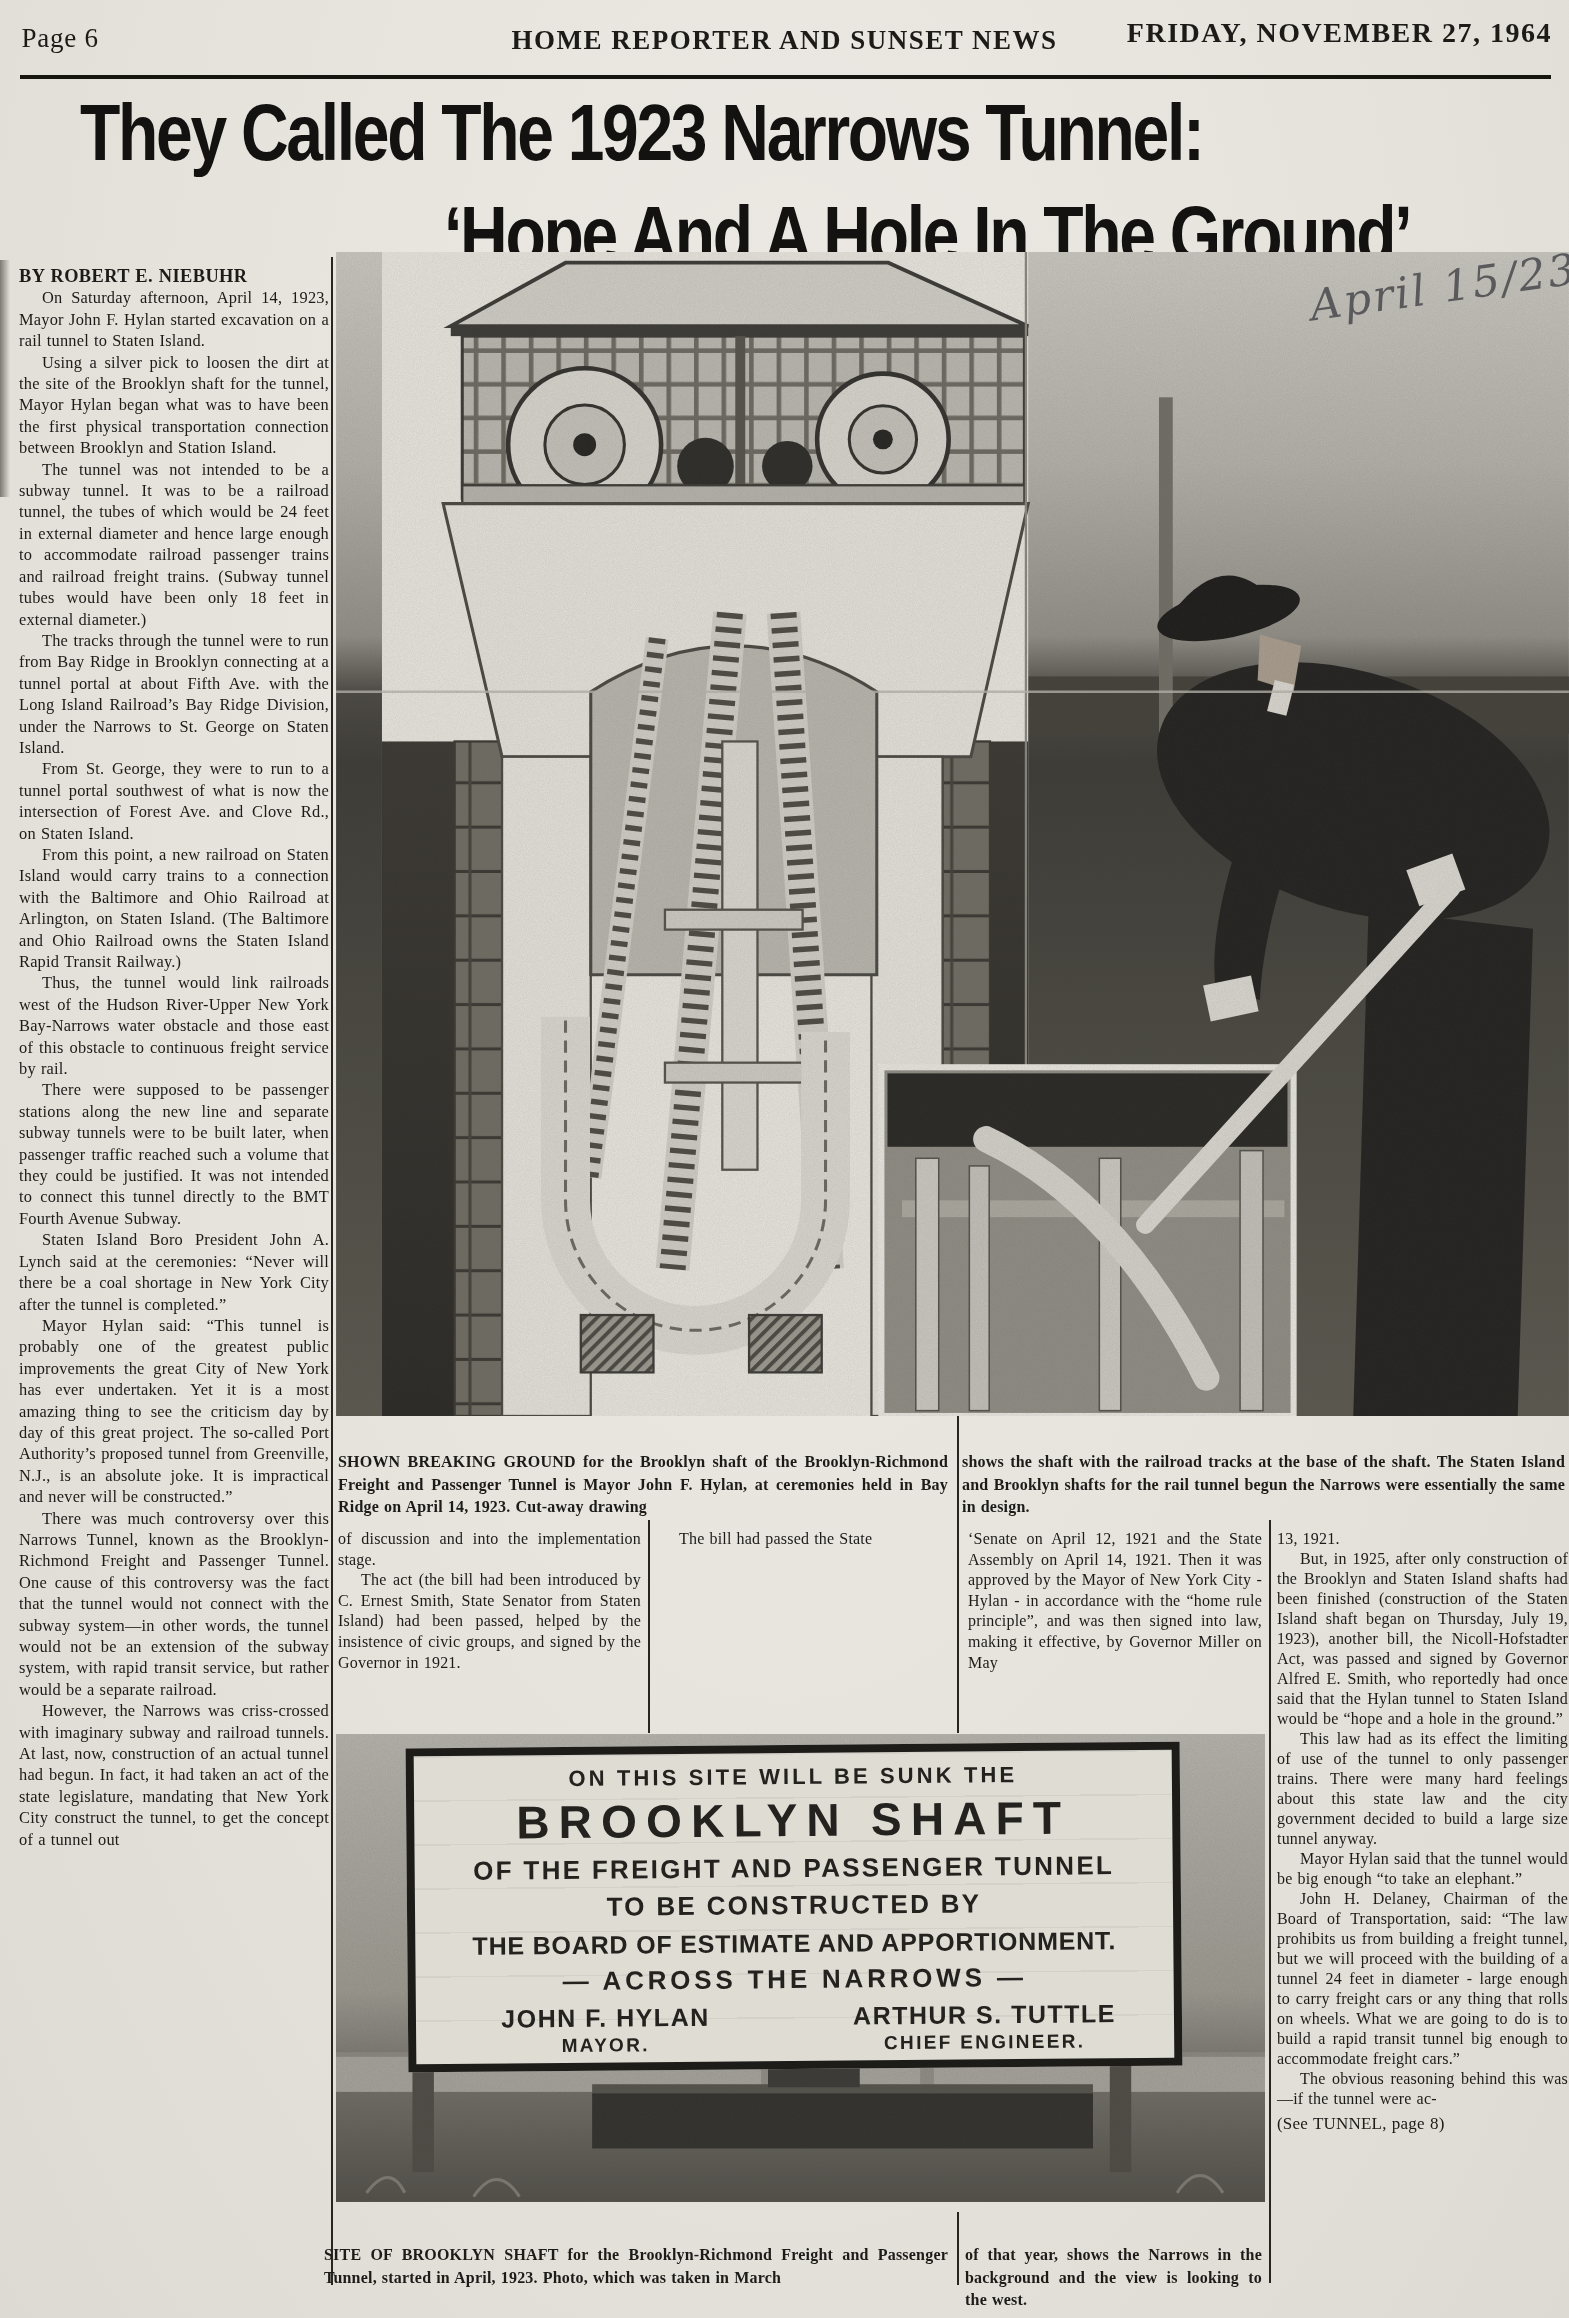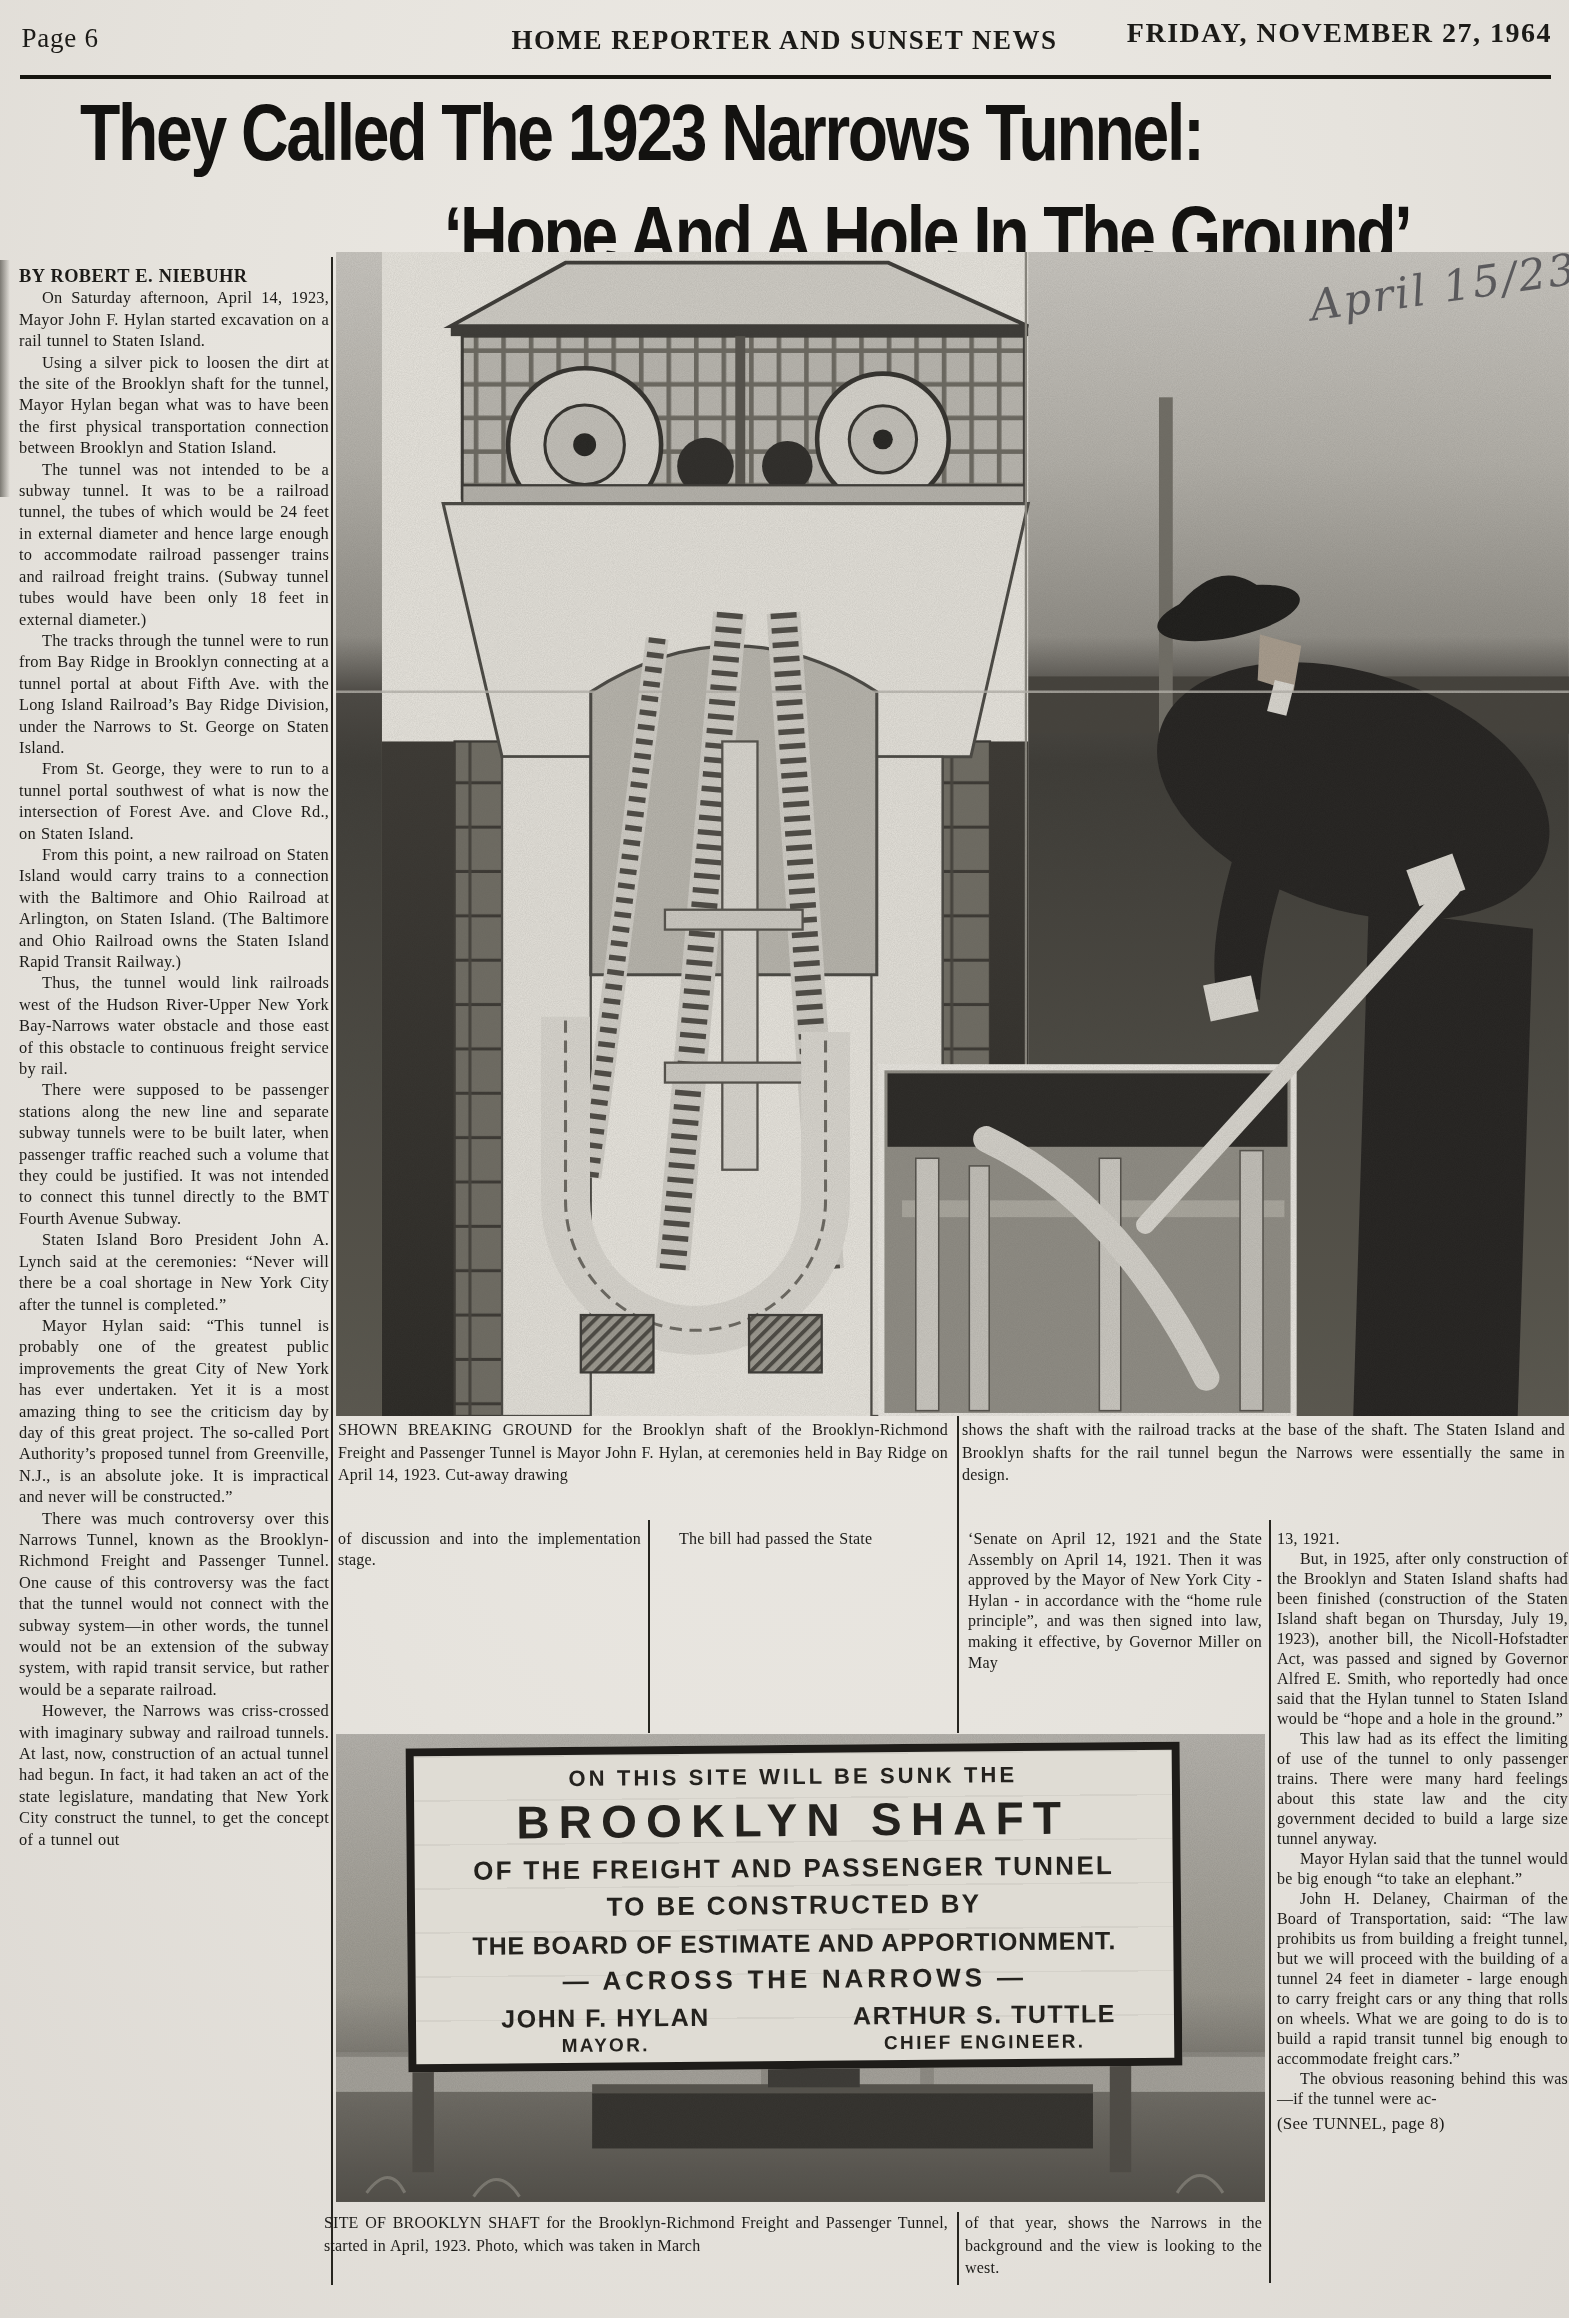--- a/index.html
+++ b/index.html
@@ -25,21 +25,21 @@
   .cont p:first-child{text-indent:0;}
   .byline{font-weight:700;font-size:18.4px;letter-spacing:0.4px;margin-bottom:6.1px;text-indent:0 !important;}
   #leftcol{top:255px;left:19px;width:310px;}
   .midcol{font-size:16px;line-height:20.6px;}
   #midcol1{top:1518px;left:338px;width:303px;}
   #midcol2{top:1518px;left:656px;width:295px;}
   #midcol3{top:1518px;left:968px;width:294px;}
   #rightcol{top:1518px;left:1277px;width:291px;line-height:20px;}
   .seeref{text-align:center;text-indent:0 !important;margin-top:4.6px !important;font-size:17px;}
   
-  .caption{font-weight:400;font-size:16px;line-height:22.6px;text-align:justify;letter-spacing:0.2px;word-spacing:0.8px;}
+  .caption{font-weight:700;font-size:16px;line-height:22.6px;text-align:justify;letter-spacing:0.2px;word-spacing:0.8px;margin-top:32px;}
   #cap1l{top:1419px;left:338px;width:610px;}
   #cap1r{top:1419px;left:962px;width:603px;}
   #cap2l{top:2212px;left:324px;width:624px;}
   #cap2r{top:2212px;left:965px;width:297px;}
   
   .vrule{width:2.3px;background:#26251f;}
   #r1{left:331px;top:257px;height:2028px;}
   #r2{left:648px;top:1520px;height:213px;}
   #r3{left:957px;top:1416px;height:317px;}
   #r4{left:1269px;top:1520px;height:763px;}
@@ -230,20 +230,21 @@
     </svg>
   </div>
 
   <div class="abs handwrote">April 15/23</div>
 
   <div id="cap1l" class="abs caption">SHOWN BREAKING GROUND for the Brooklyn shaft of the Brooklyn-Richmond Freight and Passenger Tunnel is Mayor John F. Hylan, at ceremonies held in Bay Ridge on April 14, 1923. Cut-away drawing</div>
   <div id="cap1r" class="abs caption">shows the shaft with the railroad tracks at the base of the shaft. The Staten Island and Brooklyn shafts for the rail tunnel begun the Narrows were essentially the same in design.</div>
 
   <div id="midcol1" class="abs body-col midcol cont">
       <p>of discussion and into the implementation stage.</p>
+      <p>The act (the bill had been introduced by C. Ernest Smith, State Senator from Staten Island) had been passed, helped by the insistence of civic groups, and signed by the Governor in 1921.</p>
     </div>
   <div id="midcol2" class="abs body-col midcol">
       <p>The bill had passed the State</p>
     </div>
   <div id="midcol3" class="abs body-col midcol cont">
       <p>‘Senate on April 12, 1921 and the State Assembly on April 14, 1921. Then it was approved by the Mayor of New York City - Hylan - in accordance with the “home rule principle”, and was then signed into law, making it effective, by Governor Miller on May</p>
     </div>
 
   <div id="rightcol" class="abs body-col midcol cont">
     <div>

